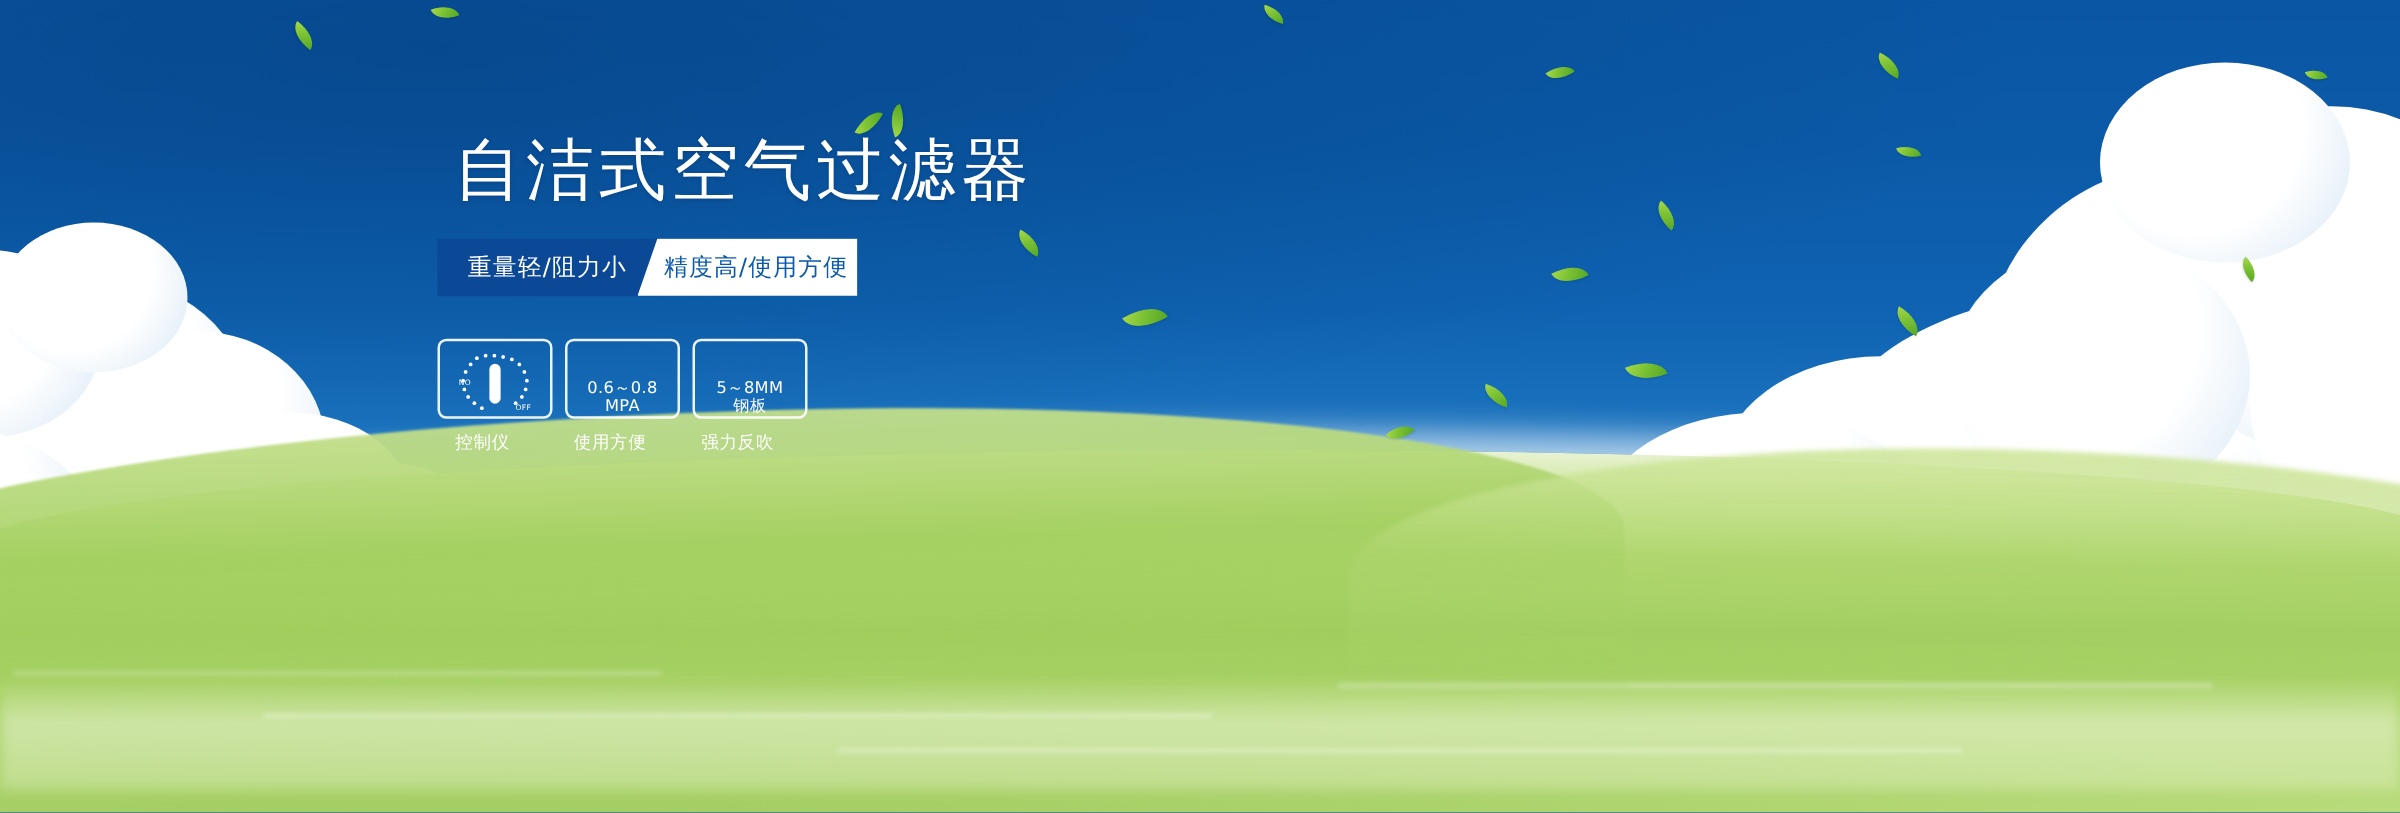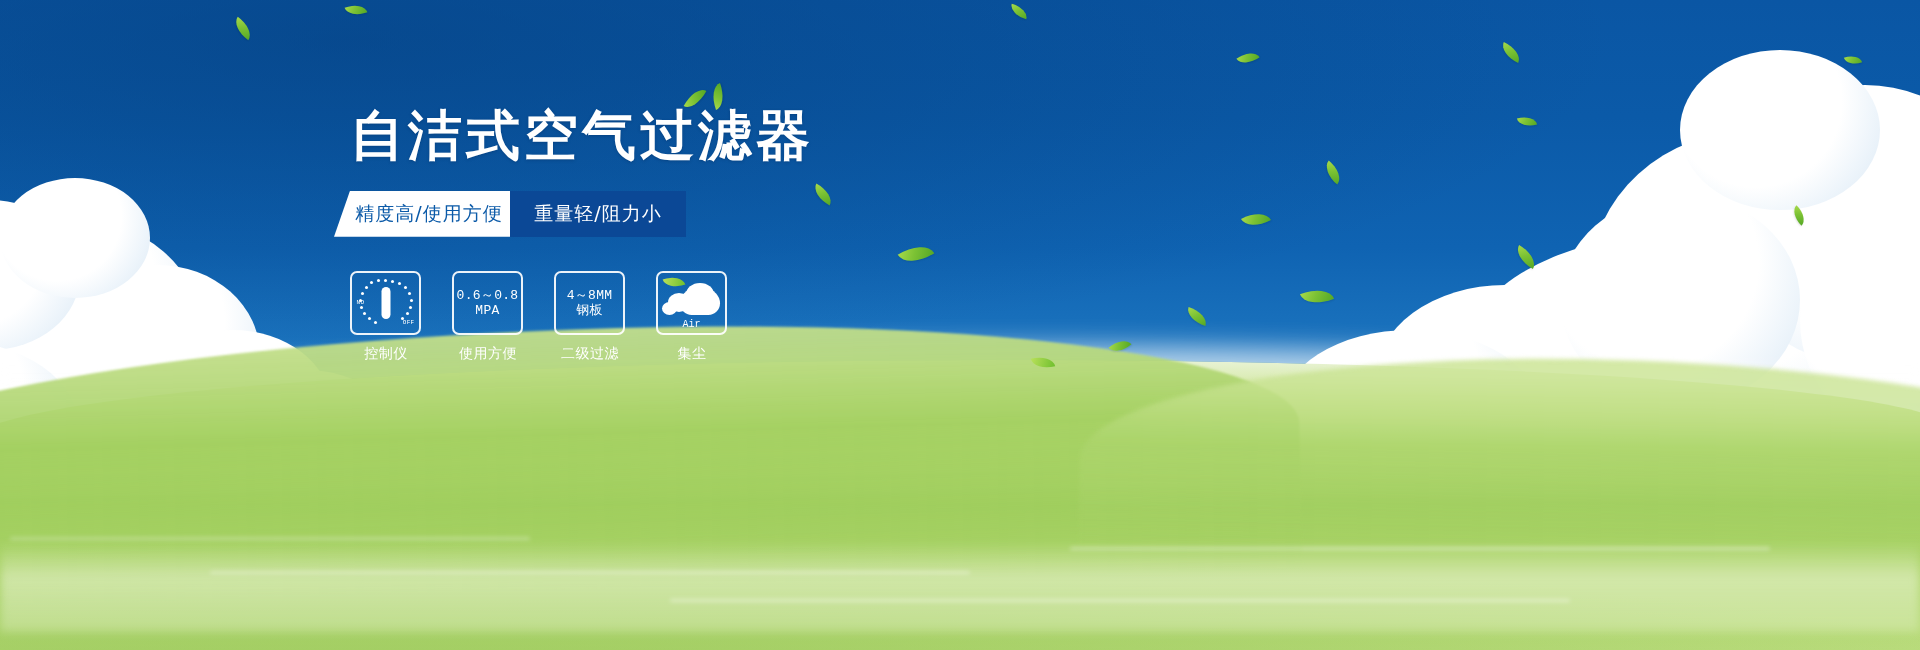--- a/index.html
+++ b/index.html
@@ -130,23 +130,24 @@
     border-radius:0 100% 0 100%;
     box-shadow:0 1px 2px rgba(0,0,0,.12);
   }
 
   
   .content{
     position:absolute; left:350px; top:108px; width:700px; z-index:20;
   }
   .title{
     font-size:54px; line-height:1.05; color:#ffffff;
-    letter-spacing:4px; font-weight:700;
+    letter-spacing:4px; font-weight:400;
     text-shadow:0 1px 3px rgba(0,40,90,.35);
     white-space:nowrap;
+    margin-left:13px;
   }
 
   
   .tabs{ display:flex; margin-top:26px; height:46px; }
   .tab{
     display:flex; align-items:center; justify-content:center;
     font-size:19px; letter-spacing:1px; white-space:nowrap;
   }
   .tab-a{
     background:#0b4896; color:#ffffff;
@@ -157,25 +158,25 @@
     width:176px; height:46px;
     margin-left:-16px;
     clip-path:polygon(16px 0, 100% 0, 100% 100%, 0 100%);
     padding-left:14px;
   }
 
   
   .features{ display:flex; margin-top:34px; gap:30px; }
   .feature{ width:72px; text-align:center; }
   .feat-box{
-    width:71px; height:64px;
+    width:92px; height:64px;
     border:2px solid rgba(255,255,255,.92);
     border-radius:7px;
-    display:flex; align-items:center; justify-content:center;
-    position:relative; overflow:hidden;font-family:Liberation Mono, monospace;
+    display:flex; align-items:flex-end; justify-content:center;
+    position:relative; overflow:hidden;
   }
   .feat-text{
     color:#ffffff; font-size:13px; line-height:15px; letter-spacing:.3px;
     text-align:center; white-space:pre-line;
   }
   .feat-label{
     margin-top:10px; color:#ffffff; font-size:14px; letter-spacing:.5px; white-space:nowrap;
   }
 
   
@@ -293,22 +294,22 @@
   <div class="leaf" style="left:1845px; top:55px;  width:16px; height:10px; transform:rotate(-18deg);"></div>
 
   <div class="leaf" style="left:683px; top:92px; width:24px; height:13px; transform:rotate(-62deg);"></div>
   <div class="leaf" style="left:706px; top:90px; width:24px; height:13px; transform:rotate(-110deg);"></div>
 
   <div class="content">
 
     <div class="title">自洁式空气过滤器</div>
 
     <div class="tabs">
+      <div class="tab tab-a">重量轻/阻力小</div>
       <div class="tab tab-b">精度高/使用方便</div>
-      <div class="tab tab-a">重量轻/阻力小</div>
     </div>
 
     <div class="features">
 
       <div class="feature">
         <div class="feat-box">
           <div class="knob">
             <div class="knob-bar"></div>
             <div class="knob-dot" style="left:26px; top:2px;"></div>
             <div class="knob-dot" style="left:33px; top:3px;"></div>
@@ -339,36 +340,22 @@
         <div class="feat-box">
           <div class="feat-text">0.6～0.8
 MPA</div>
         </div>
         <div class="feat-label">使用方便</div>
       </div>
 
 
       <div class="feature">
         <div class="feat-box">
-          <div class="feat-text">4～8MM
+          <div class="feat-text">5～8MM
 钢板</div>
         </div>
-        <div class="feat-label">二级过滤</div>
+        <div class="feat-label">强力反吹</div>
       </div>
 
-      <div class="feature">
-        <div class="feat-box">
-          <div class="airicon">
-            <div class="lf"></div>
-            <div class="c3"></div>
-            <div class="c4"></div>
-            <div class="c2"></div>
-            <div class="c1"></div>
-            <div class="airtxt">Air</div>
-          </div>
-        </div>
-        <div class="feat-label">集尘</div>
-        <div class="feat-leaf"></div>
-      </div>
 
     </div>
   </div>
 </div>
 
 </body></html>

